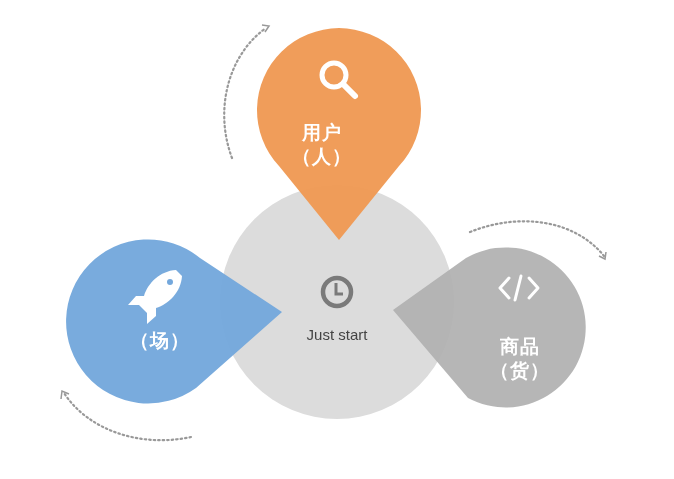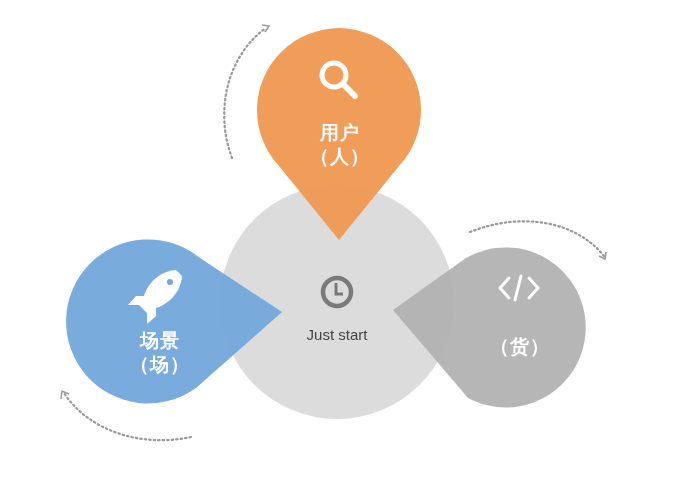--- a/index.html
+++ b/index.html
@@ -49,27 +49,27 @@
     <line x1="521" y1="276" x2="515" y2="300"></line>
     <polyline points="529,278 538,288 529,298"></polyline>
   </g>
 
   <g fill="none" stroke="#7a7a7a">
     <circle cx="337" cy="292" r="14" stroke-width="4.5"></circle>
     <polyline points="336,283 336,294 343,294" stroke-width="3"></polyline>
   </g>
 </svg>
 
-<div class="lbl" style="left:290px; top:120px; width:100px;">
+<div class="lbl" style="left:272px; top:120px; width:100px;">
   <div>用户</div>
   <div>（人）</div>
 </div>
 
 <div class="lbl" style="left:110px; top:328px; width:100px;">
-  <div>场景</div>
   <div>（场）</div>
 </div>
 
 <div class="lbl" style="left:470px; top:334px; width:100px;">
+  <div>商品</div>
   <div>（货）</div>
 </div>
 
 <div class="center-lbl" style="left:277px; top:326px; width:120px;">Just start</div>
 
 </body></html>

